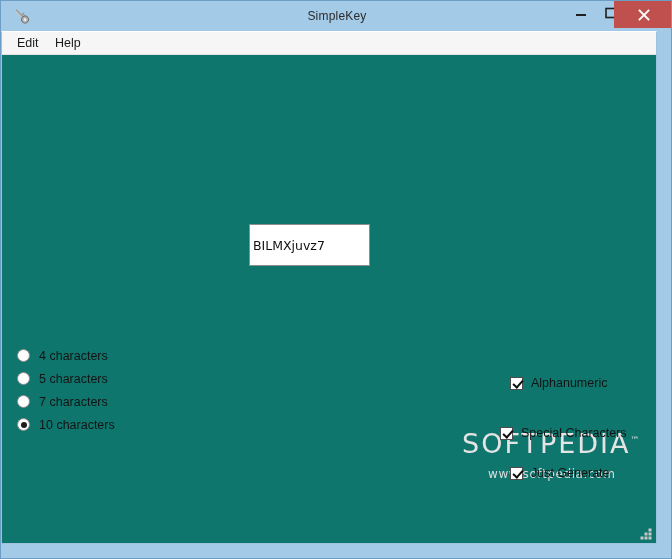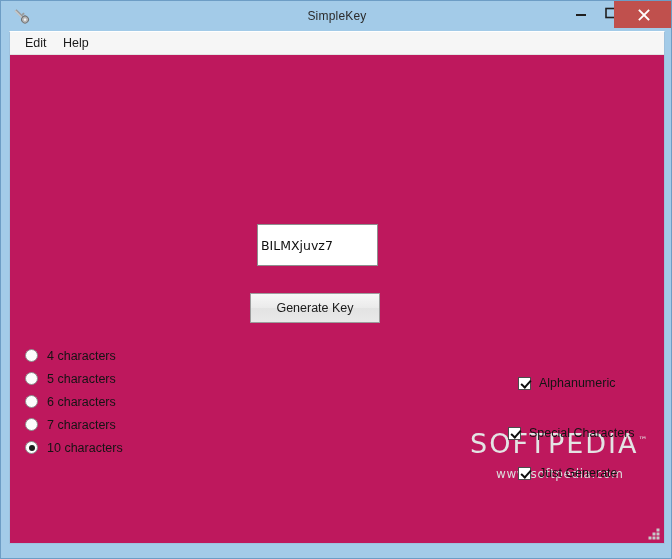--- a/index.html
+++ b/index.html
@@ -65,24 +65,24 @@
     top: 0px;
     width: 59px;
     height: 27px;
     background: #c0504d;
   }
   .winbtn svg { display: block; margin: 0 auto; }
 
   
   #client {
     position: absolute;
-    left: 8px; top: 30px;
+    left: 0; top: 30px;
     width: 656px;
     height: 513px;
-    background: #be185d;
+    background: #0f766e;
     border: 1px solid #9ec1dd;
     border-top: 1px solid #ffffff;
     box-sizing: border-box;
     overflow: hidden;
   }
 
   
   #menubar {
     position: absolute;
     left: 0; top: 0;
@@ -289,34 +289,29 @@
 
   <div id="client">
 
     <div id="menubar">
       <div class="menu-item" id="menu-edit">Edit</div>
       <div class="menu-item" id="menu-help">Help</div>
     </div>
 
     <input id="key-field" type="text" value="BILMXjuvz7" style="">
 
-    <button id="generate-button">Generate Key</button>
 
     <div id="radio-group">
       <div class="radio-row">
         <span class="radio-mark"></span>
         <span class="radio-label">4 characters</span>
       </div>
       <div class="radio-row">
         <span class="radio-mark"></span>
         <span class="radio-label">5 characters</span>
-      </div>
-      <div class="radio-row">
-        <span class="radio-mark"></span>
-        <span class="radio-label">6 characters</span>
       </div>
       <div class="radio-row">
         <span class="radio-mark"></span>
         <span class="radio-label">7 characters</span>
       </div>
       <div class="radio-row checked">
         <span class="radio-mark"></span>
         <span class="radio-label">10 characters</span>
       </div>
     </div>

